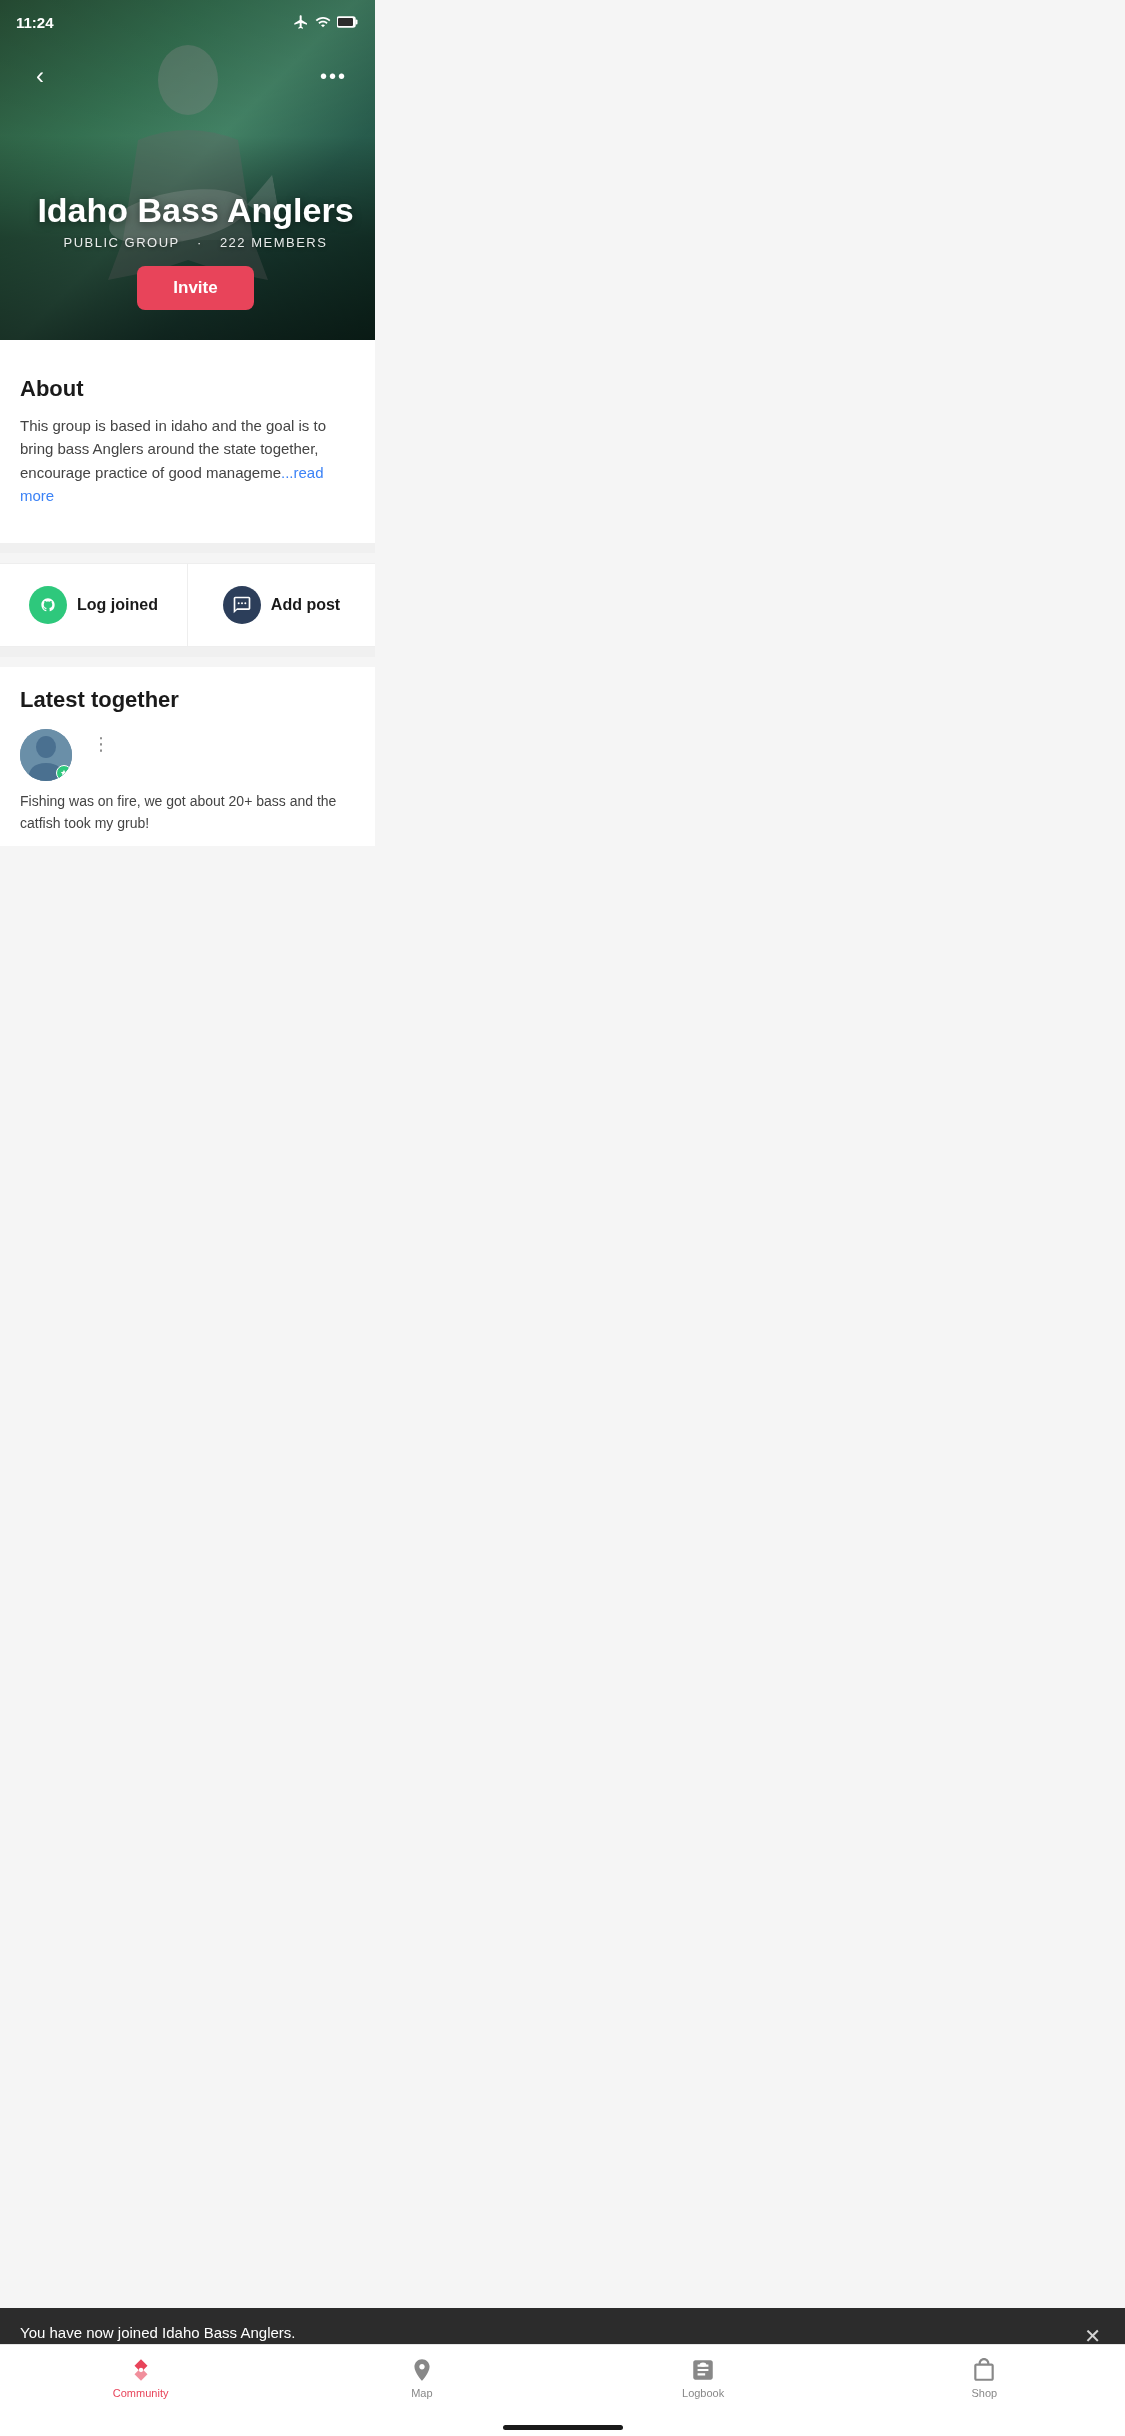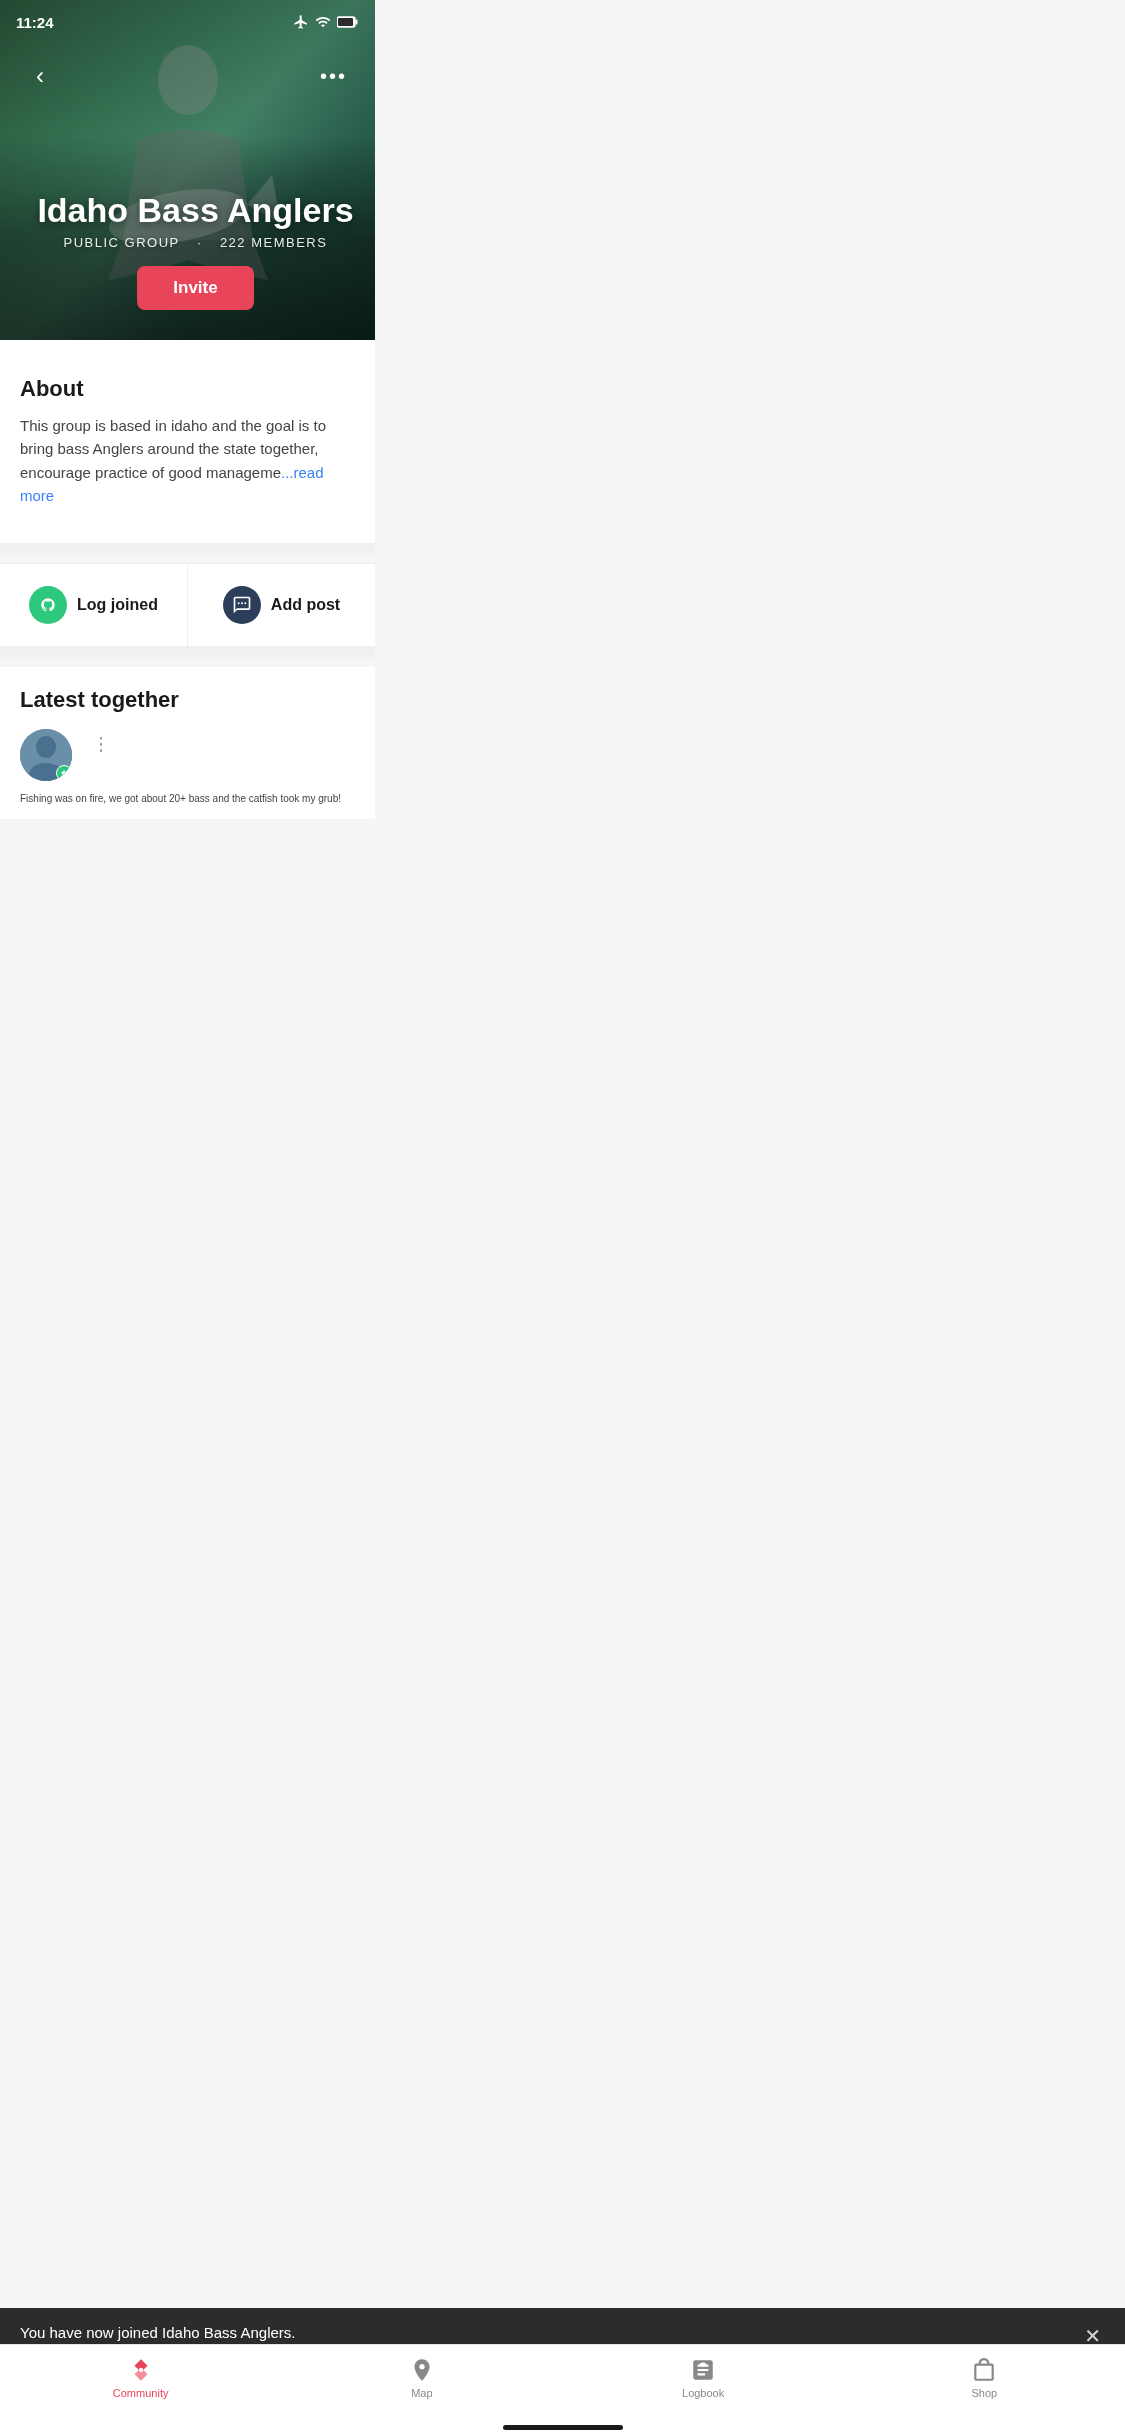--- a/index.html
+++ b/index.html
@@ -257,21 +257,21 @@
       color: #888;
     }
     .more-opts {
       color: #888;
       font-size: 18px;
       padding: 4px 8px;
       letter-spacing: 1px;
       cursor: pointer;
     }
     .activity-caption {
-      font-size: 10px;
+      font-size: 14px;
       color: #444;
       line-height: 1.55;
       margin-top: 10px;
       padding-left: 0;
     }
 
     
     .toast {
       position: fixed;
       bottom: 72px;

